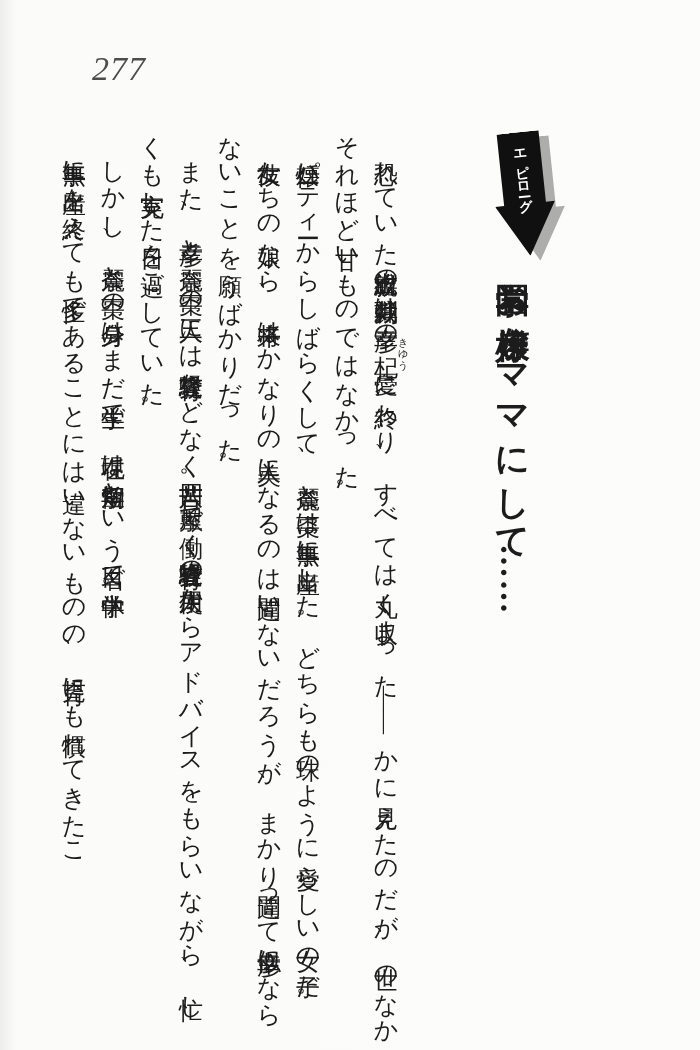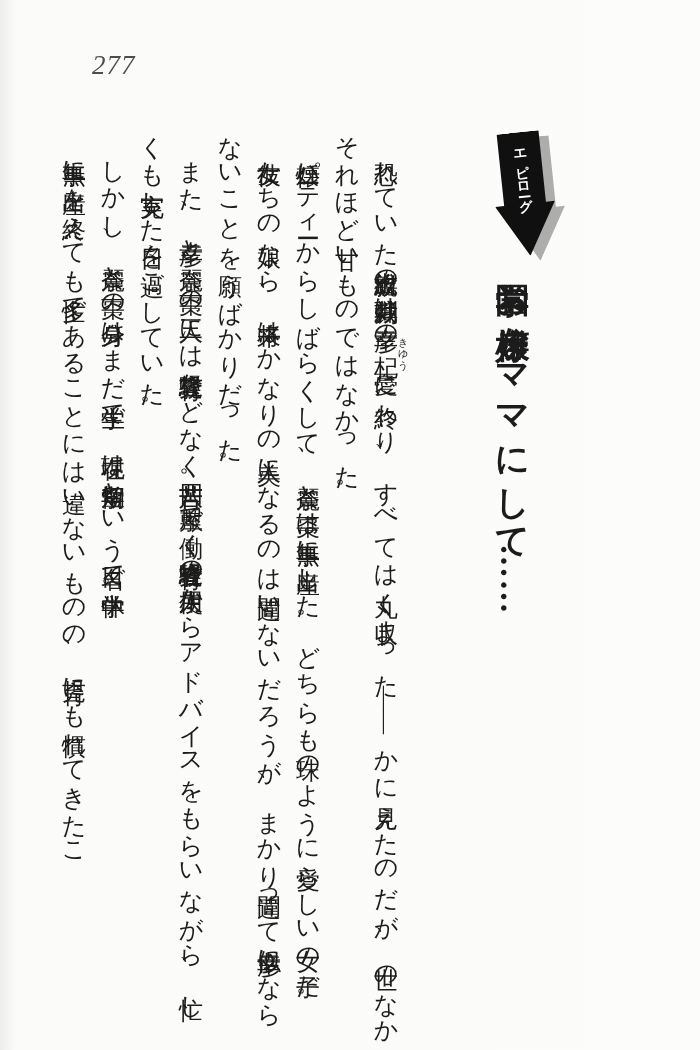--- a/index.html
+++ b/index.html
@@ -6,21 +6,21 @@
   .page{
     position:relative;
     width:700px;height:1050px;
     background:linear-gradient(to right,#ededeb 0px,#fbfbfa 16px,#fcfcfb 100%);
     overflow:hidden;
     color:#1c1c1c;
     font-family:"Liberation Serif","DejaVu Serif",serif;
   }
   .page-number{
     position:absolute;left:92px;top:50px;
-    font-size:27px;font-style:italic;color:#4d4d4d;
+    font-size:34px;font-style:italic;color:#4d4d4d;
     letter-spacing:1px;
   }
   
   .arrow-wrap{position:absolute;left:494px;top:132px;width:80px;height:140px;}
   .arrow,.arrow-shadow{
     position:absolute;left:0;top:0;width:60px;height:124px;
     clip-path:polygon(15% 0,85% 0,85% 58%,100% 58%,50% 100%,0 58%,15% 58%);
   }
   .arrow-shadow{background:#adadab;transform:translate(10px,5px) rotate(-6deg);}
   .arrow{background:#101010;transform:rotate(-6deg);}

